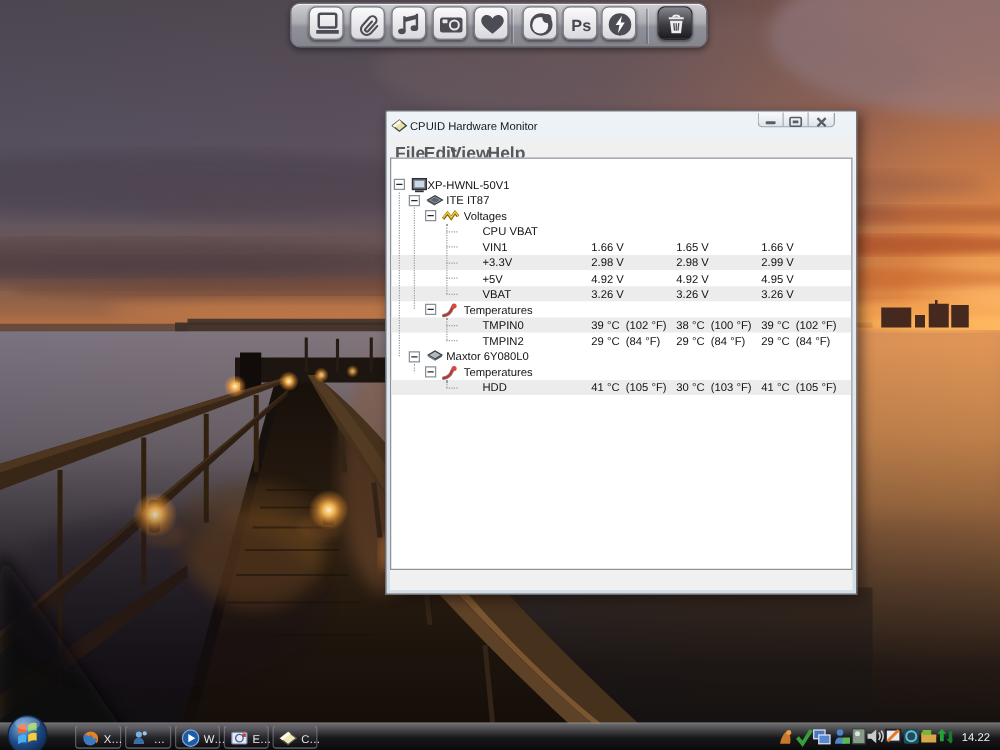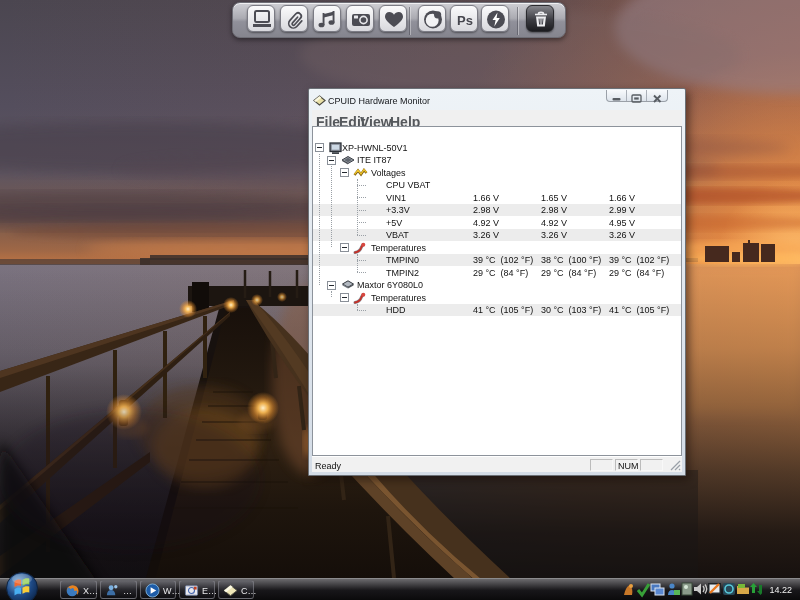--- a/index.html
+++ b/index.html
@@ -452,33 +452,20 @@
           </div>
           <span class="ricon" style="left:40px;top:150.5px"><svg width="14" height="12" viewBox="0 0 14 12">
               <path d="M2 10.5 C5.5 10 7.5 8 8.5 5 L10 2.5" fill="none" stroke="#8a8f96" stroke-width="3" stroke-linecap="round"></path>
               <path d="M2 10.5 C5.5 10 7.5 8 8.5 5 L10 2.5" fill="none" stroke="#c43028" stroke-width="1.8" stroke-linecap="round"></path>
               <circle cx="10.3" cy="2.8" r="2" fill="#d84840"></circle>
             </svg></span>
           <span class="txt" style="left:58px;top:151.5px;position:absolute">Temperatures</span>
           <span class="txt" style="left:73px;top:164px;position:absolute">HDD</span>
         </div>
   </div>
-  <div id="statusbar">
-   <span class="rdy">Ready</span>
-   <div class="sp" style="left:278px; width:23px"></div>
-   <div class="sp" style="left:303px; width:23px; padding:1px 0 0 2px">NUM</div>
-   <div class="sp" style="left:328px; width:23px"></div>
-   <svg style="position:absolute; right:1px; bottom:1px" width="11" height="11">
-          <g stroke="#9aa0a8" stroke-width="1.3">
-            <line x1="10" y1="1" x2="1" y2="10"></line>
-            <line x1="10" y1="5" x2="5" y2="10"></line>
-            <line x1="10" y1="9" x2="9" y2="10"></line>
-          </g>
-        </svg>
-  </div>
  </div>
 </div>
 
 <div id="taskbar">
  <svg id="orbsvg" style="position:absolute;left:5px;top:-8px" width="34" height="34" viewBox="0 0 34 34">
   <defs>
    <radialGradient id="orbg" cx=".38" cy=".32" r=".85">
     <stop offset="0" stop-color="#7aaede"></stop>
           <stop offset=".5" stop-color="#1e4a86"></stop>
           <stop offset="1" stop-color="#071a38"></stop>

